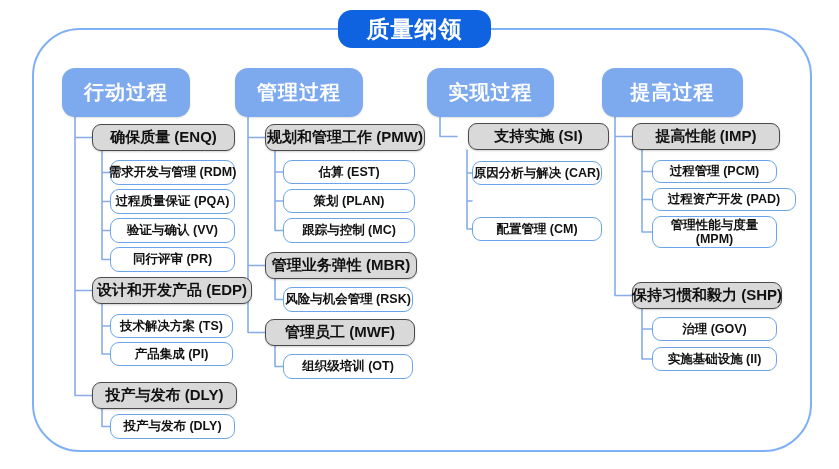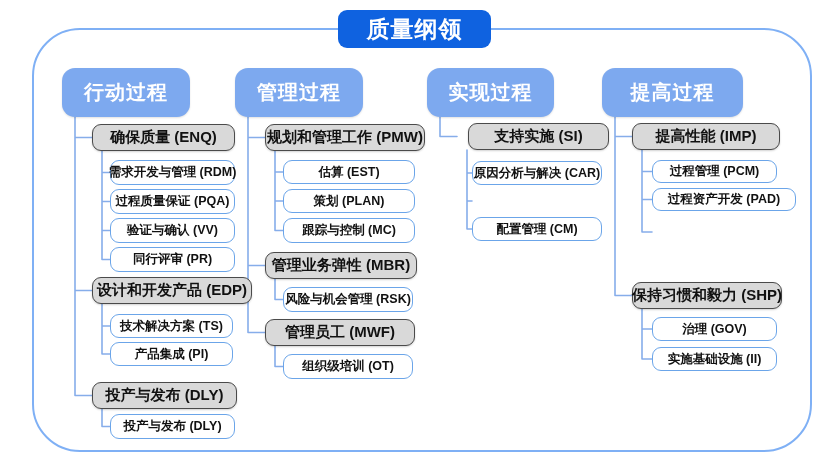--- a/index.html
+++ b/index.html
@@ -13,21 +13,21 @@
   }
   .wires{position:absolute;left:0;top:0;width:839px;height:469px;}
   .box{
     position:absolute;display:flex;align-items:center;justify-content:center;
     box-sizing:border-box;white-space:nowrap;text-align:center;
   }
   .title{
     position:absolute;left:338px;top:10px;width:153px;height:38px;
     display:flex;align-items:center;justify-content:center;
     background:var(--title-bg,#0F62E0);color:#ffffff;font-size:23px;font-weight:bold;
-    border-radius:9px;letter-spacing:1px;
+    border-radius:14px;letter-spacing:1px;
   }
   .hd{
     top:68px;height:49px;background:var(--header-bg,#7DA9EF);color:#ffffff;
     font-size:20px;font-weight:bold;border-radius:13px;letter-spacing:1px;
     box-shadow:0 1px 2px rgba(0,0,0,0.12);
   }
   .p{
     height:27px;background:var(--parent-fill,#D9D9D9);
     border:1.5px solid var(--parent-border,#4A4A4A);border-radius:9px;
     color:#111;font-size:15px;font-weight:bold;
@@ -89,17 +89,18 @@
   <div class="box p" style="left:265px;top:319px;width:150px">管理员工 (MWF)</div>
   <div class="box c" style="left:283px;top:354px;width:130px;height:25px">组织级培训 (OT)</div>
 
   <div class="box p" style="left:468px;top:123px;width:141px">支持实施 (SI)</div>
   <div class="box c" style="left:472px;top:161px;width:130px;height:24px">原因分析与解决 (CAR)</div>
   <div class="box c" style="left:472px;top:217px;width:130px;height:24px">配置管理 (CM)</div>
 
   <div class="box p" style="left:632px;top:123px;width:148px">提高性能 (IMP)</div>
   <div class="box c" style="left:652px;top:160px;width:125px;height:23px">过程管理 (PCM)</div>
   <div class="box c" style="left:652px;top:188px;width:144px;height:23px">过程资产开发 (PAD)</div>
+  <div class="box c wrap" style="left:652px;top:216px;width:125px;height:32px">管理性能与度量 (MPM)</div>
   <div class="box p" style="left:632px;top:282px;width:150px">保持习惯和毅力 (SHP)</div>
   <div class="box c" style="left:652px;top:317px;width:125px;height:24px">治理 (GOV)</div>
   <div class="box c" style="left:652px;top:347px;width:125px;height:24px">实施基础设施 (II)</div>
 
 </div>
 
 </body></html>

